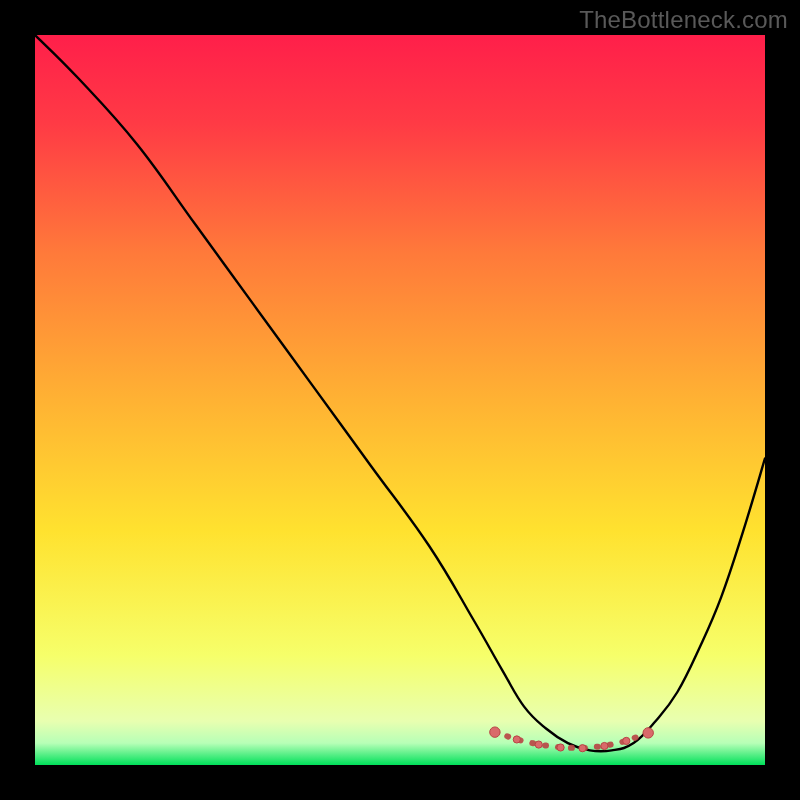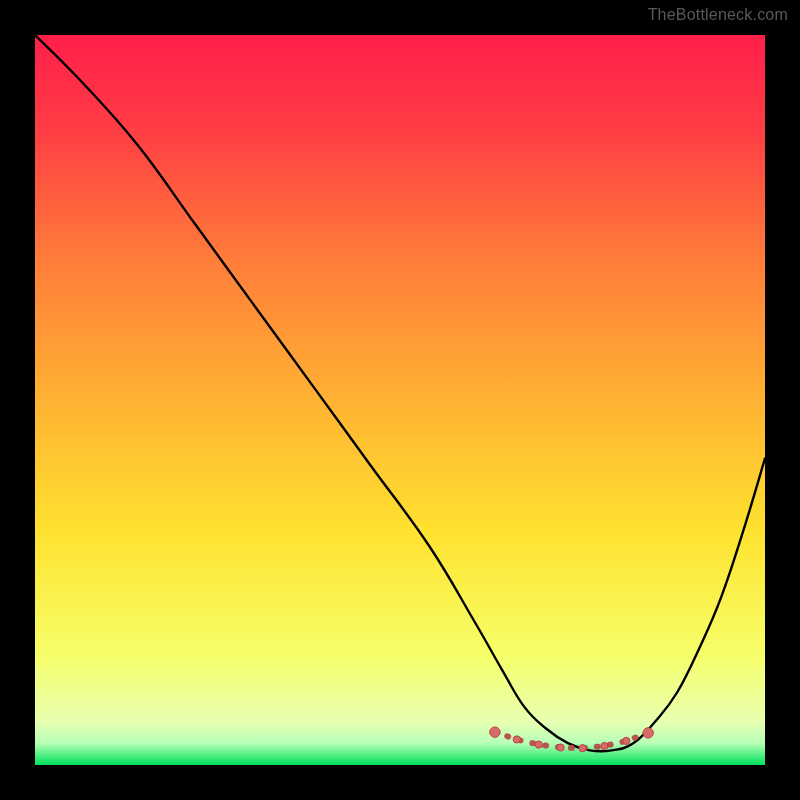--- a/index.html
+++ b/index.html
@@ -8,21 +8,21 @@
     position: relative;
     width: 800px;
     height: 800px;
     background: #000;
   }
   .watermark {
     position: absolute;
     top: 6px;
     right: 12px;
     font-family: Arial, Helvetica, sans-serif;
-    font-size: 16px;
+    font-size: 24px;
     font-weight: 500;
     color: #595959;
     letter-spacing: 0.2px;
   }
   .plot-area {
     position: absolute;
     left: 35px;
     top: 35px;
     width: 730px;
     height: 730px;

